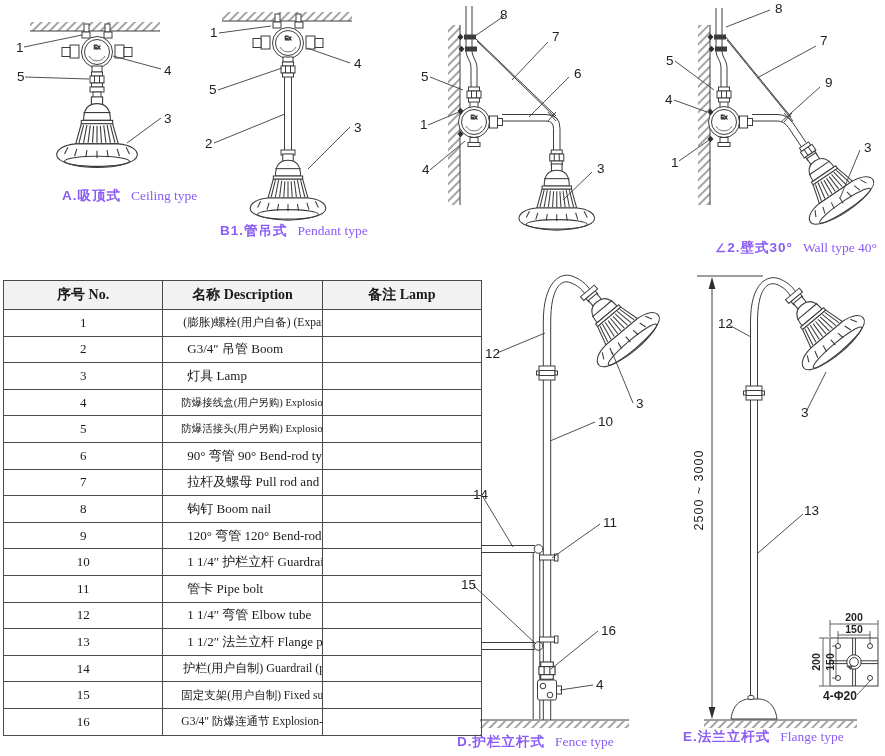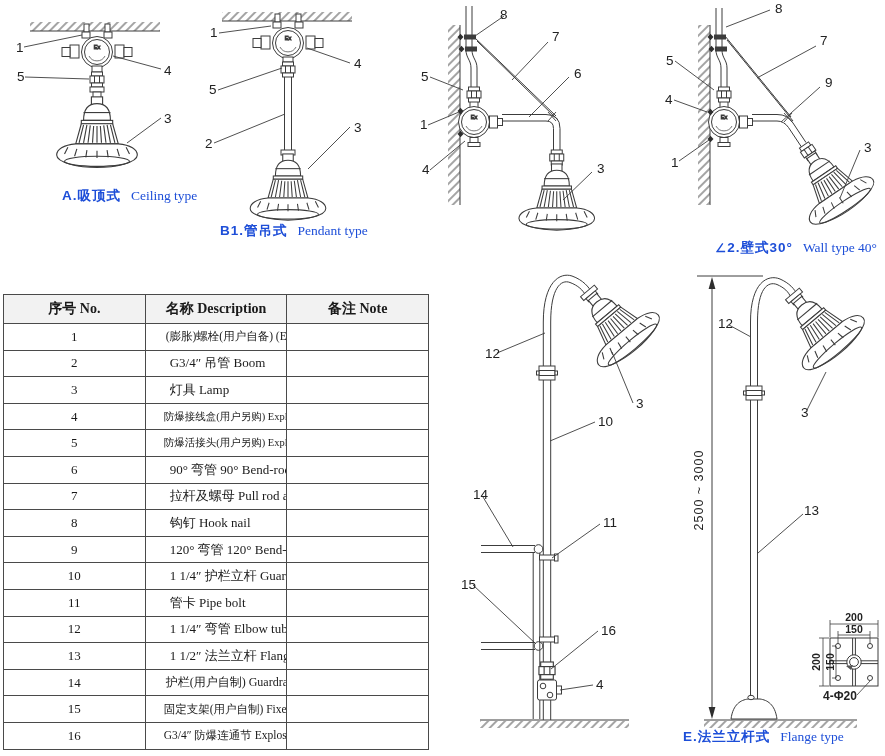--- a/index.html
+++ b/index.html
@@ -5,24 +5,24 @@
   html,body{margin:0;padding:0;background:#fff;}
   .page{position:relative;width:885px;height:756px;background:#fff;overflow:hidden;
         font-family:"Liberation Sans",sans-serif;color:#1a1a1a;}
   svg{position:absolute;left:0;top:0;}
   svg text{font-family:"Liberation Sans",sans-serif;fill:#222;}
   svg text.lbl{font-size:13.5px;}
   svg text.dims{font-size:10.5px;font-weight:600;}
   svg text.holes{font-size:12px;font-weight:600;}
   svg text.vdim{font-size:12.5px;letter-spacing:1px;}
   svg text.ex{font-size:5.5px;text-anchor:middle;}
-  .caption{position:absolute;font-size:13.5px;white-space:nowrap;color:#1d4ed8;}
+  .caption{position:absolute;font-size:13.5px;white-space:nowrap;color:#8b5cf6;}
   .caption .zh{font-weight:600;letter-spacing:1px;}
   .caption .en{margin-left:10px;font-family:"Liberation Serif",serif;font-weight:400;}
-  .tablewrap{position:absolute;left:3px;top:294px;width:426px;}
+  .tablewrap{position:absolute;left:3px;top:280px;width:479px;}
   table.parts{border-collapse:collapse;width:100%;table-layout:fixed;}
   table.parts th,table.parts td{border:1px solid #4a4a4a;overflow:hidden;white-space:nowrap;}
   table.parts th{height:26px;background:#f2f2f2;font-weight:600;
     font-family:"Liberation Serif",serif;font-size:14px;}
   table.parts td{height:23.6px;font-family:"Liberation Serif",serif;font-size:13px;}
   td.no{text-align:center;width:64px;font-size:13.5px;}
   td.desc{padding-left:24px;width:274px;font-weight:500;}
   td.note{width:82px;}
   tbody tr:nth-child(1) td.desc{font-size:11.5px;padding-left:20px;}
   tbody tr:nth-child(4) td.desc{font-size:10.5px;padding-left:18px;}
@@ -362,31 +362,34 @@
 
 <div class="caption" style="left:62px;top:187px;">
   <span class="zh">A.吸顶式</span><span class="en">Ceiling type</span>
 </div>
 <div class="caption" style="left:204px;top:222px;margin-left:16px;">
   <span class="zh">B1.管吊式</span><span class="en">Pendant type</span>
 </div>
 <div class="caption" style="left:715px;top:239px;">
   <span class="zh">∠2.壁式30°</span><span class="en">Wall type 40°</span>
 </div>
+<div class="caption" style="left:457px;top:733px;">
+  <span class="zh">D.护栏立杆式</span><span class="en">Fence type</span>
+</div>
 <div class="caption" style="left:683px;top:696px;margin-top:32px;">
   <span class="zh">E.法兰立杆式</span><span class="en">Flange type</span>
 </div>
 
 <div class="tablewrap">
   <table class="parts">
     <thead>
       <tr>
         <th>序号 No.</th>
         <th>名称 Description</th>
-        <th>备注 Note</th>
+        <th>备注 Lamp</th>
       </tr>
     </thead>
     <tbody>
       <tr>
             <td class="no">1</td>
             <td class="desc">(膨胀)螺栓(用户自备) (Expansion) bolt (prepared by user)</td>
             <td class="note"></td>
           </tr>
       <tr>
             <td class="no">2</td>
@@ -413,21 +416,21 @@
             <td class="desc">90° 弯管 90° Bend-rod type</td>
             <td class="note"></td>
           </tr>
       <tr>
             <td class="no">7</td>
             <td class="desc">拉杆及螺母 Pull rod and nut</td>
             <td class="note"></td>
           </tr>
       <tr>
             <td class="no">8</td>
-            <td class="desc">钩钉 Hook nail</td>
+            <td class="desc">钩钉 Boom nail</td>
             <td class="note"></td>
           </tr>
       <tr>
             <td class="no">9</td>
             <td class="desc">120° 弯管 120° Bend-rod type</td>
             <td class="note"></td>
           </tr>
       <tr>
             <td class="no">10</td>
             <td class="desc">1 1/4″ 护栏立杆 Guardrail post</td>

